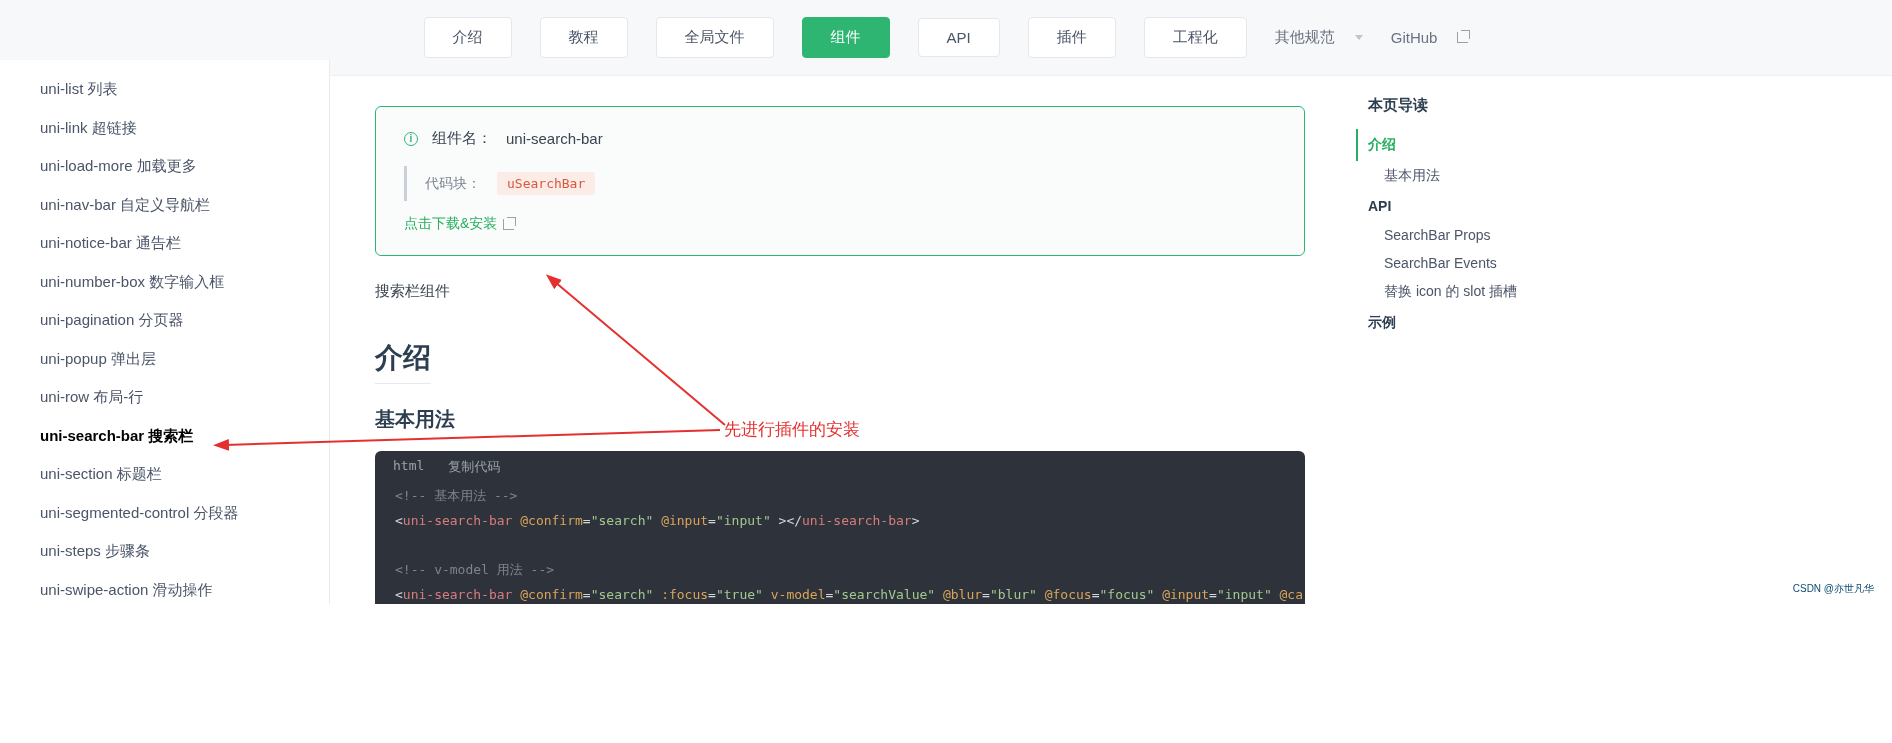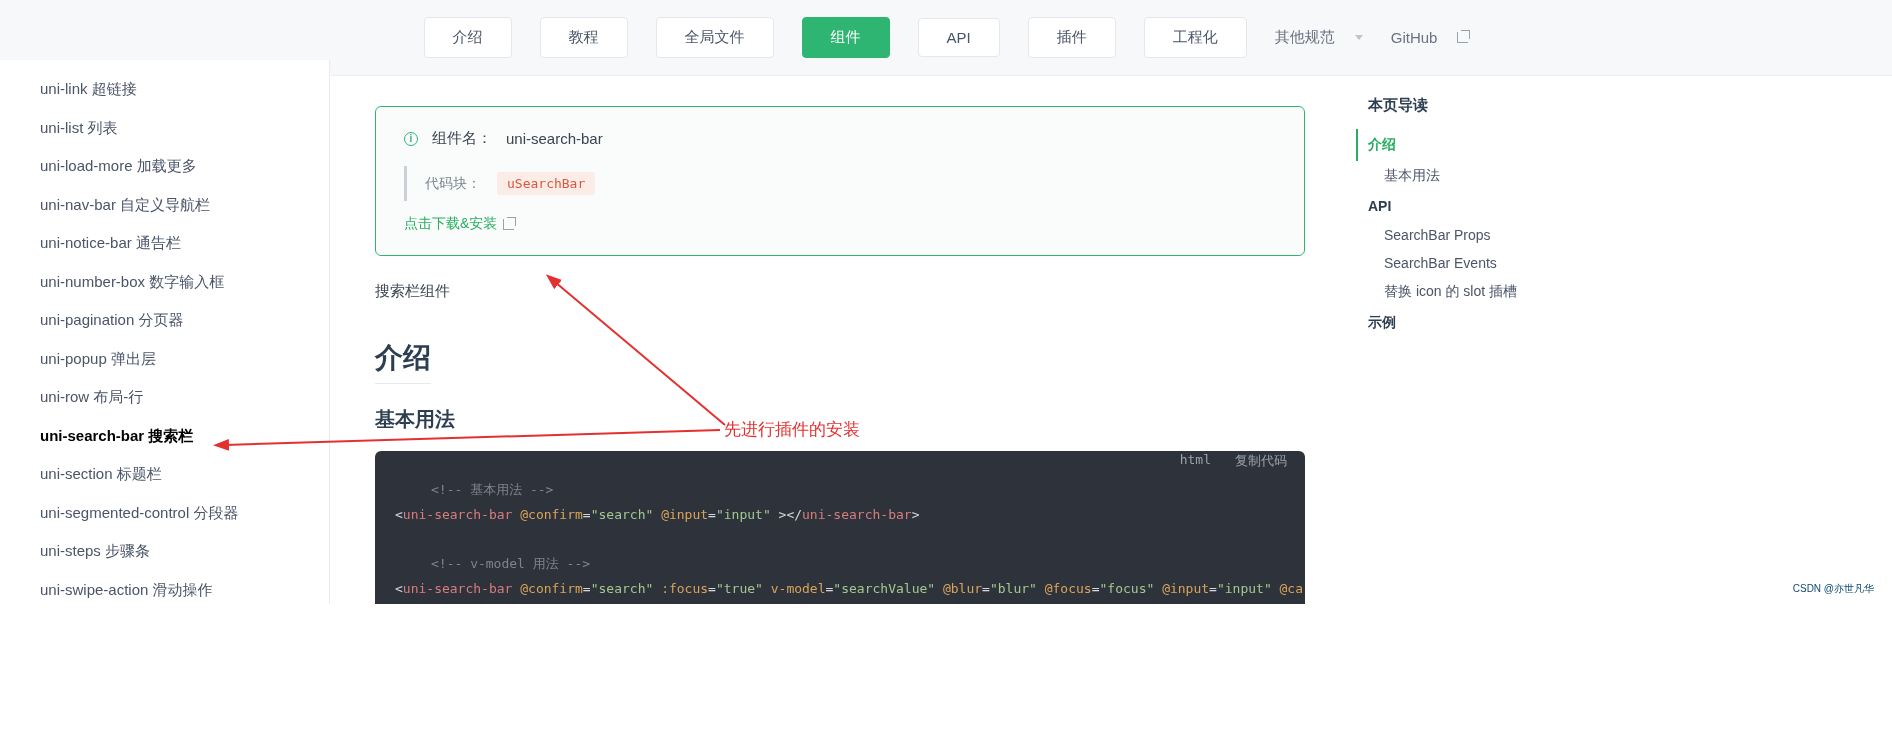--- a/index.html
+++ b/index.html
@@ -156,31 +156,31 @@
     margin-top: 18px;
     background: #2e333b;
     border-radius: 6px;
     color: #d4d7dc;
     font-family: ui-monospace, SFMono-Regular, Menlo, Consolas, monospace;
     font-size: 13px;
     position: relative;
     overflow: hidden;
   }
   .codebox-top {
-    display:flex;justify-content:flex-end;gap:24px;
-    padding: 1px 18px 2px;
+    display:flex;gap:24px;
+    padding: 7px 18px 2px;
     color: #9aa1ab;
     font-size: 13px;
   }
   .codebox pre {
     padding: 6px 20px 20px 20px;
     white-space: pre;
     line-height: 1.9;
   }
-  .c-comment{color:#7c848f;margin-left:36px;}
+  .c-comment{color:#7c848f;}
   .c-tag{color:#d77c7c;}
   .c-attr{color:#d9a35a;}
   .c-str{color:#a3c88f;}
   .c-evt{color:#d9a35a;}
 
   
   .toc {
     position: absolute;
     top: 96px;
     left: 1368px;
@@ -244,22 +244,22 @@
       <span>其他规范</span>
       <span class="chev-down"></span>
     </span>
     <span class="nav-link">
       <span>GitHub</span>
       <span class="ext-icon"></span>
     </span>
   </div>
 
   <div class="sidebar">
+    <div class="sb-item">uni-list 列表</div>
     <div class="sb-item">uni-link 超链接</div>
-    <div class="sb-item">uni-list 列表</div>
     <div class="sb-item">uni-load-more 加载更多</div>
     <div class="sb-item">uni-nav-bar 自定义导航栏</div>
     <div class="sb-item">uni-notice-bar 通告栏</div>
     <div class="sb-item">uni-number-box 数字输入框</div>
     <div class="sb-item">uni-pagination 分页器</div>
     <div class="sb-item">uni-popup 弹出层</div>
     <div class="sb-item">uni-row 布局-行</div>
     <div class="sb-item active">uni-search-bar 搜索栏</div>
     <div class="sb-item">uni-section 标题栏</div>
     <div class="sb-item">uni-segmented-control 分段器</div>

